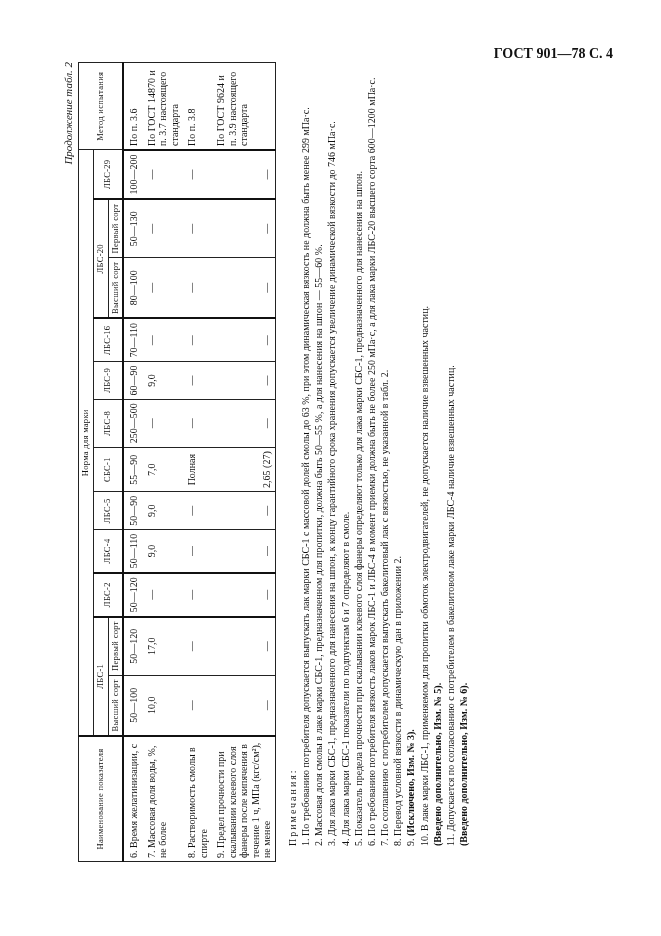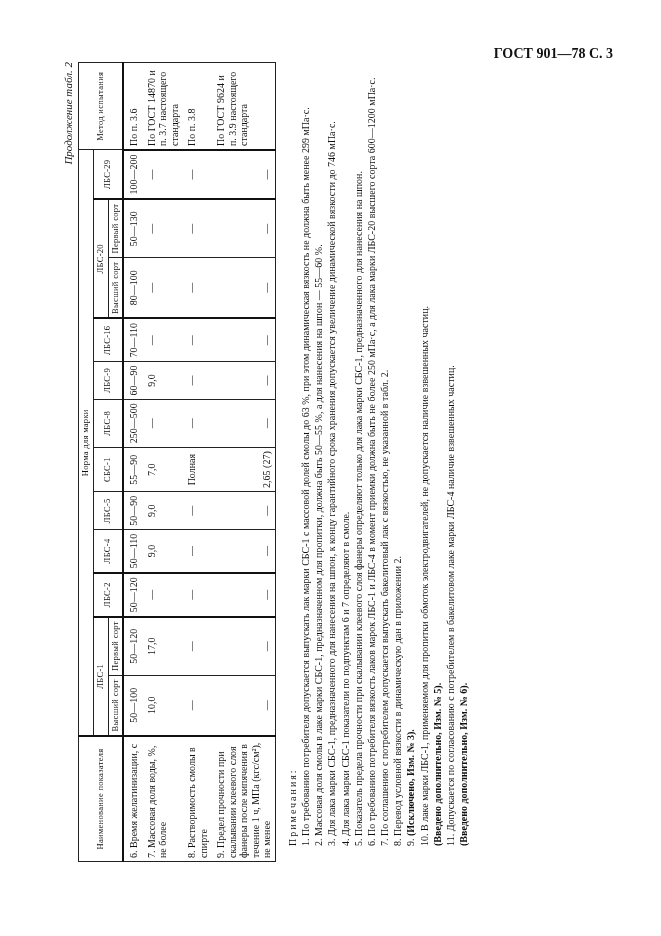--- a/index.html
+++ b/index.html
@@ -26,21 +26,21 @@
   .body-row td { border-top: none; border-bottom: none; }
   .rows-wrap td { padding-top: 4px; }
   .notes { margin-top: 10px; font-size: 10px; line-height: 1.32; }
   .notes .title { letter-spacing: 2px; padding-left: 16px; }
   .notes .n { text-indent: 16px; margin: 0; }
   .notes .b { font-weight: bold; }
 </style>
 </head>
 <body>
 
-<div class="page-header">ГОСТ 901—78 С. 3</div>
+<div class="page-header">ГОСТ 901—78 С. 4</div>
 
 <div class="rot">
   <div class="continuation">Продолжение табл. 2</div>
 
   <table>
     <thead>
       <tr>
         <th rowspan="3" class="thick-b">Наименование показателя</th>
         <th colspan="12" class="thick-l">Норма для марки</th>
         <th rowspan="3" class="thick-b">Метод испытания</th>

